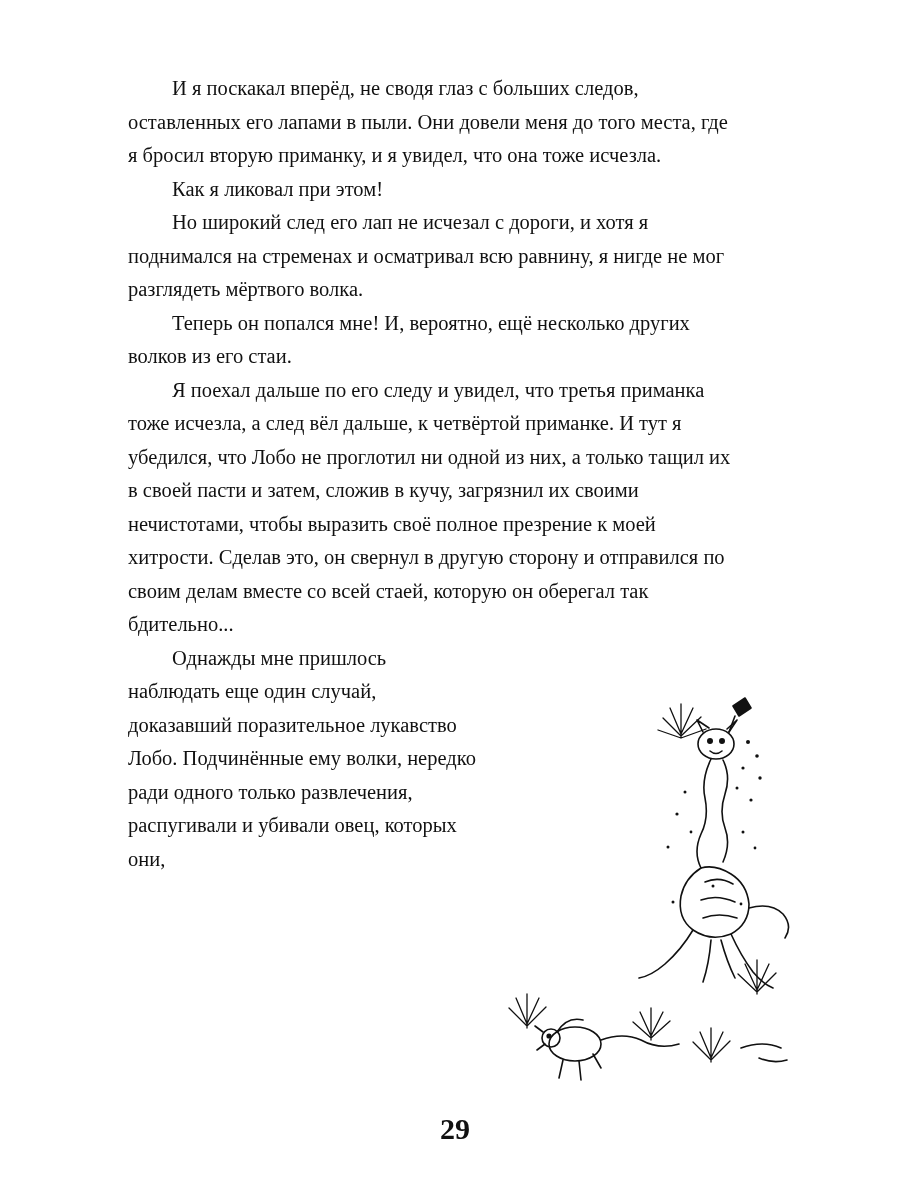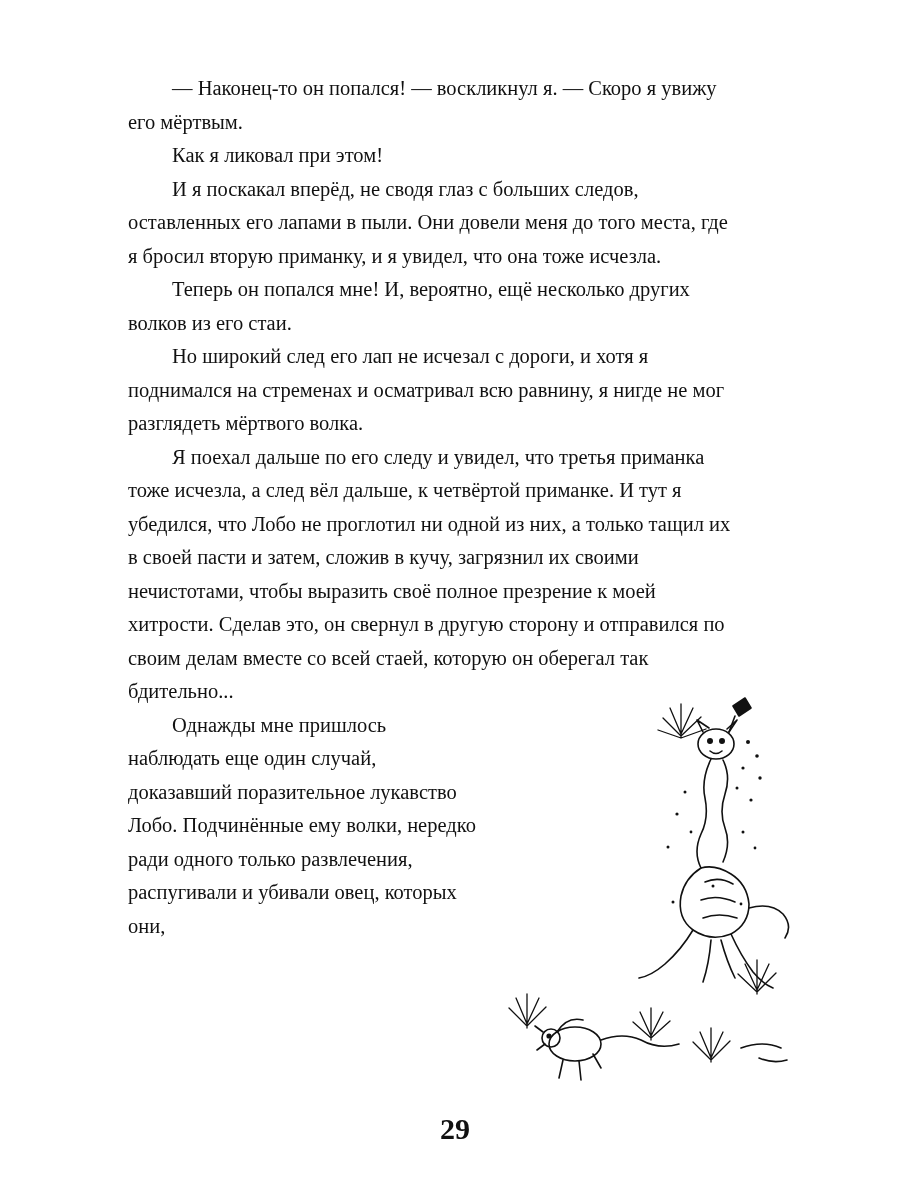--- a/index.html
+++ b/index.html
@@ -62,25 +62,24 @@
     font-family: "Liberation Serif", serif;
     color: #111111;
   }
 </style>
 </head>
 <body>
 
 <div class="page">
 
   <div class="text-column">
-    <p class="para">— Наконец-то он попался! — воскликнул я. — Скоро я увижу его мёртвым.</p>
+    <p class="para">И я поскакал вперёд, не сводя глаз с больших следов, оставленных его лапами в пыли. Они довели меня до того места, где я бросил вторую приманку, и я увидел, что она тоже исчезла.</p>
     <p class="para">Как я ликовал при этом!</p>
-    <p class="para">И я поскакал вперёд, не сводя глаз с больших следов, оставленных его лапами в пыли. Они довели меня до того места, где я бросил вторую приманку, и я увидел, что она тоже исчезла.</p>
+    <p class="para">Но широкий след его лап не исчезал с дороги, и хотя я поднимался на стременах и осматривал всю равнину, я нигде не мог разглядеть мёртвого волка.</p>
     <p class="para">Теперь он попался мне! И, вероятно, ещё несколько других волков из его стаи.</p>
-    <p class="para">Но широкий след его лап не исчезал с дороги, и хотя я поднимался на стременах и осматривал всю равнину, я нигде не мог разглядеть мёртвого волка.</p>
     <p class="para">Я поехал дальше по его следу и увидел, что третья приманка тоже исчезла, а след вёл дальше, к четвёртой приманке. И тут я убедился, что Лобо не проглотил ни одной из них, а только тащил их в своей пасти и затем, сложив в кучу, загрязнил их своими нечистотами, чтобы выразить своё полное презрение к моей хитрости. Сделав это, он свернул в другую сторону и отправился по своим делам вместе со всей стаей, которую он оберегал так бдительно...</p>
     <p class="para wrap-narrow-6">Однажды мне пришлось наблюдать еще один случай, доказавший поразительное лу­кавство Лобо. Подчинённые ему волки, нередко ради одного толь­ко развлечения, распугивали и убивали овец, которых они,</p>
   </div>
 
   <svg class="illustration" viewBox="0 0 300 420" aria-hidden="true">
     <g fill="none" stroke="#111111" stroke-width="1.6" stroke-linecap="round" stroke-linejoin="round">
 
       <g stroke-width="1.3">
         <path d="M176 32 L176 66 M165 36 L176 62 M188 36 L176 62 M158 46 L176 64 M196 45 L176 64 M153 58 L176 66 M201 57 L176 66"></path>
       </g>

